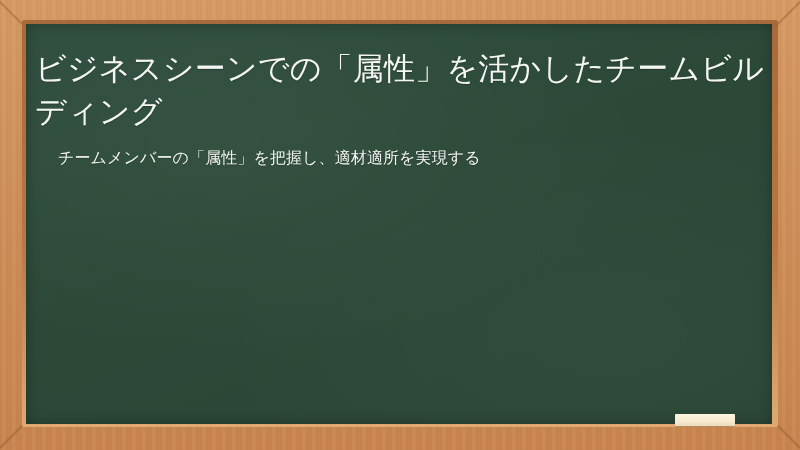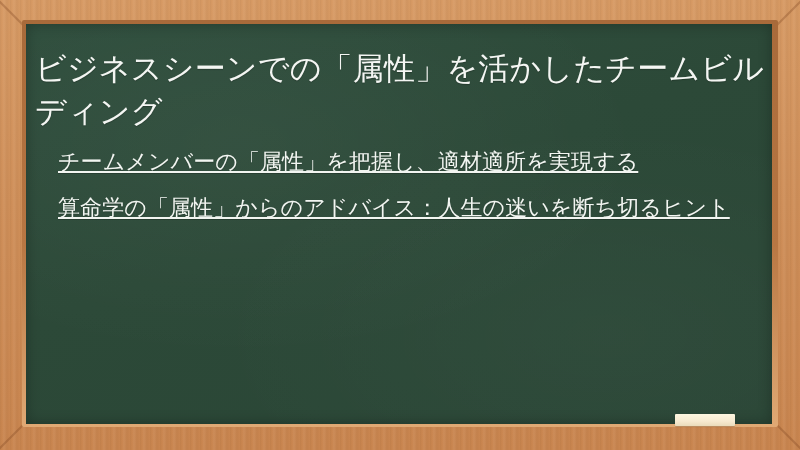--- a/index.html
+++ b/index.html
@@ -91,28 +91,27 @@
     position: absolute;
     left: 20px;
     top: 122px;
     width: 716px;
     margin: 0;
     padding: 0;
     list-style: none;
   }
   .bullet-item {
     color: #f2f5f1;
-    font-size: 22px;
+    font-size: 16px;
     line-height: 1.47;
     letter-spacing: 0.1px;
     margin: 0 0 14px 0;
     padding-left: 12px;
     text-indent: 0;
     text-shadow: 0 1px 1px rgba(0,0,0,0.2);
-    text-decoration: underline;
   }
   .bullet-item:last-child { margin-bottom: 0; }
 
   
   .chalk {
     position: absolute;
     left: 675px;
     top: 414px;
     width: 60px;
     height: 12px;
@@ -135,21 +134,20 @@
 
   <div class="frame-inner-bevel"></div>
 
   <div class="board">
     <div class="board-content">
 
       <h1 class="slide-title">ビジネスシーンでの「属性」を活かしたチームビルディング</h1>
 
       <ul class="bullet-list">
         <li class="bullet-item">チームメンバーの「属性」を把握し、適材適所を実現する</li>
-        <li class="bullet-item">算命学の「属性」からのアドバイス：人生の迷いを断ち切るヒント</li>
       </ul>
 
     </div>
   </div>
 
   <div class="chalk"></div>
 
 </div>
 
 </body></html>

